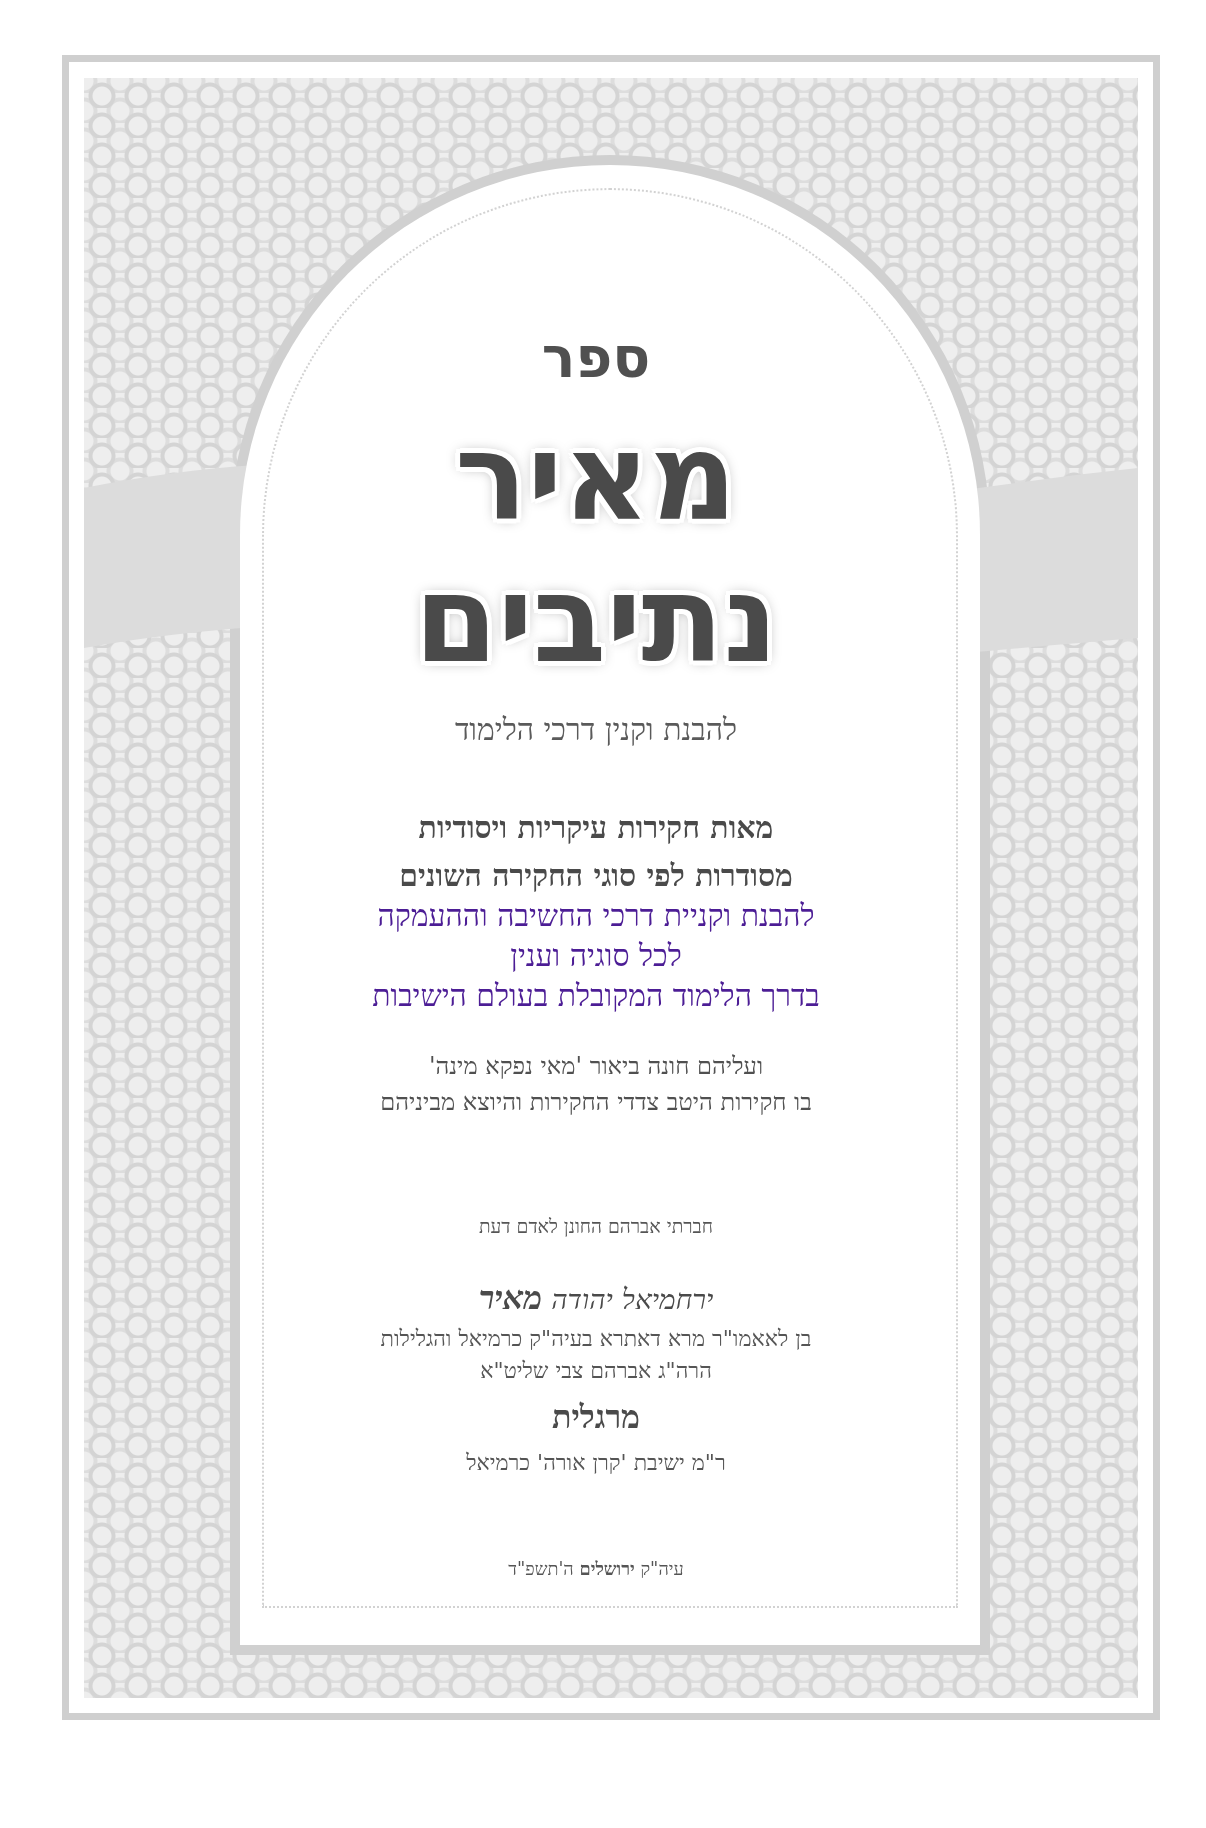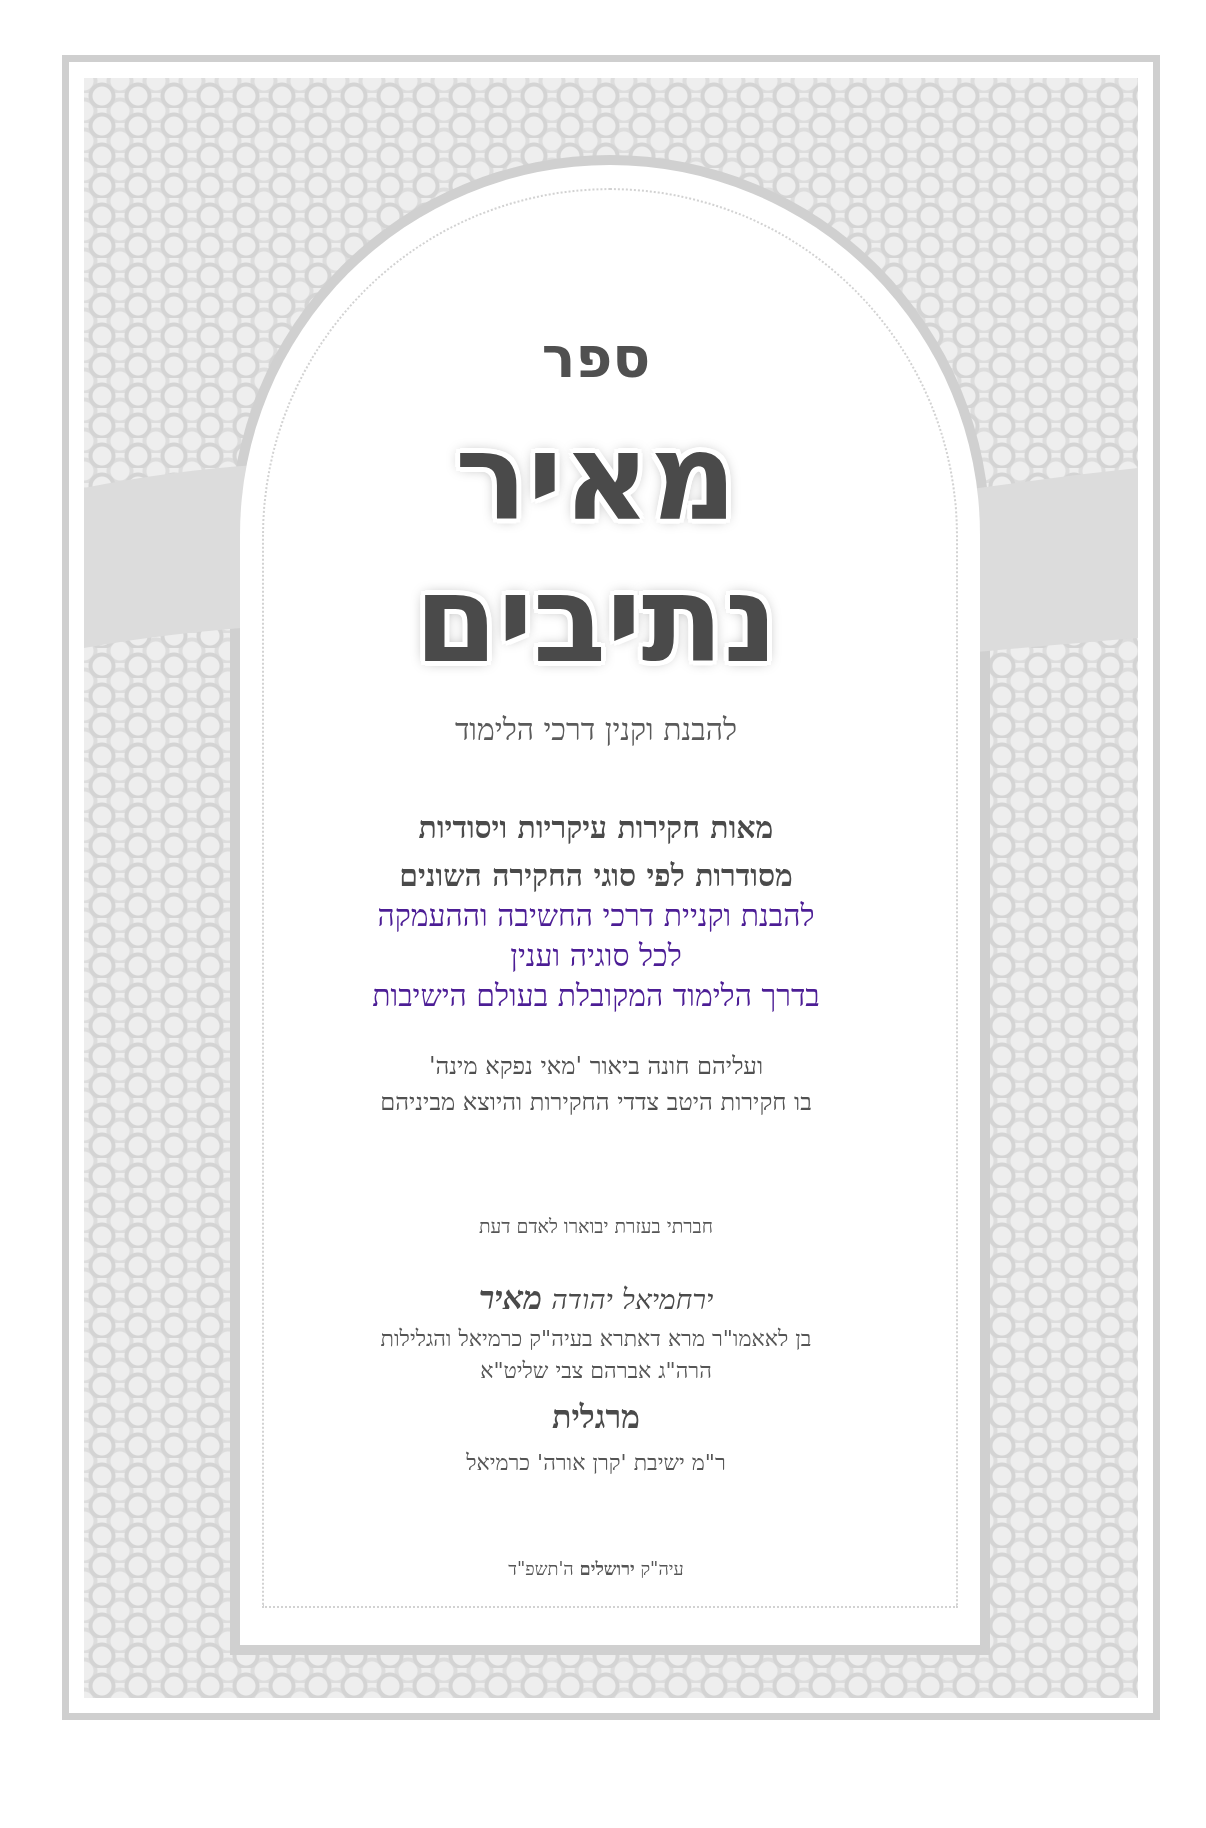--- a/index.html
+++ b/index.html
@@ -132,21 +132,21 @@
     <div class="desc-bold desc-bold-1">מאות חקירות עיקריות ויסודיות</div>
     <div class="desc-bold desc-bold-2">מסודרות לפי סוגי החקירה השונים</div>
 
     <div class="desc desc-1">להבנת וקניית דרכי החשיבה וההעמקה</div>
     <div class="desc desc-2">לכל סוגיה וענין</div>
     <div class="desc desc-3">בדרך  הלימוד המקובלת בעולם הישיבות</div>
 
     <div class="note note-1">ועליהם חונה ביאור 'מאי נפקא מינה'</div>
     <div class="note note-2">בו חקירות היטב צדדי החקירות והיוצא מביניהם</div>
 
-    <div class="author-intro author-intro-1">חברתי בעזרת יבוארו לאדם דעת</div>
+    <div class="author-intro author-intro-1">חברתי אברהם החונן לאדם דעת</div>
 
     <div class="author-name">
       <span>ירחמיאל יהודה</span>
       <span> </span>
       <b>מאיר</b>
     </div>
 
     <div class="lineage lineage-1">בן לאאמו"ר מרא דאתרא בעיה"ק כרמיאל והגלילות</div>
     <div class="lineage lineage-2">הרה"ג אברהם צבי שליט"א</div>
 

